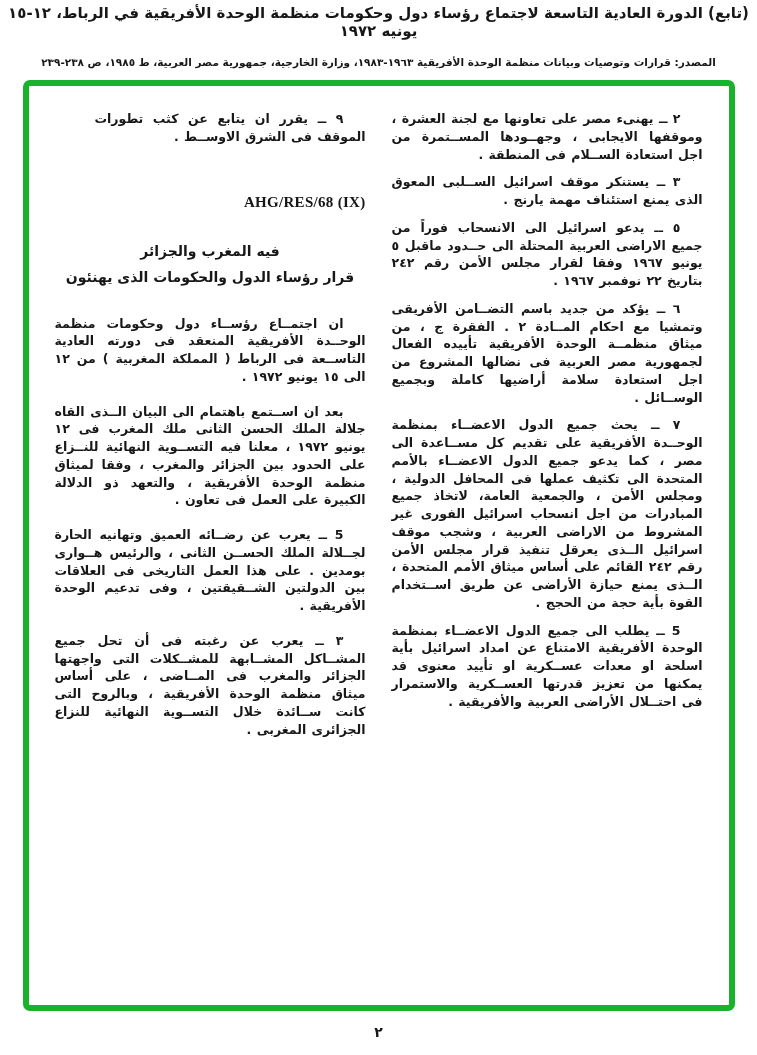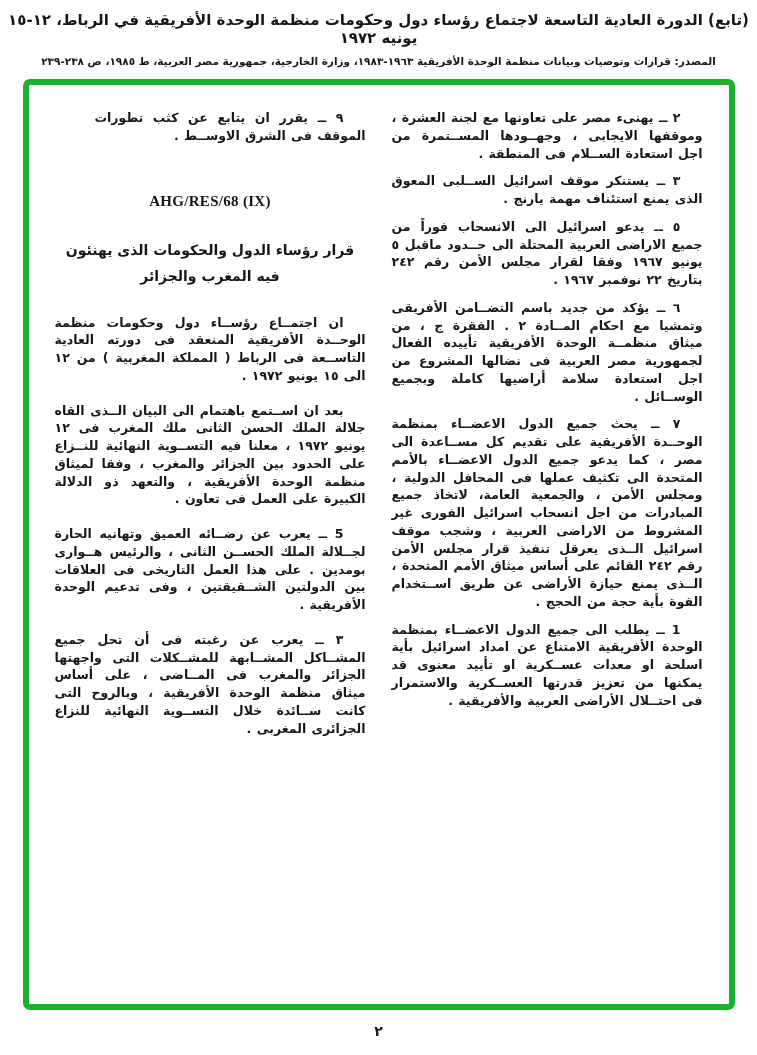--- a/index.html
+++ b/index.html
@@ -10,31 +10,31 @@
   body {
     width: 757px;
     height: 1055px;
     position: relative;
     font-family: "DejaVu Sans", sans-serif;
     color: #171717;
     overflow: hidden;
   }
   .hdr {
     text-align: center;
-    padding-top: 11px;
+    padding-top: 4px;
   }
   .hdr1 {
     font-size: 15px;
     font-weight: bold;
     letter-spacing: 0;
   }
   .hdr2 {
     font-size: 10.5px;
     font-weight: bold;
-    margin-top: 8px;
+    margin-top: 16px;
   }
   .frame {
     box-sizing: border-box;
     width: 712px;
     height: 931px;
     margin: 12px auto 0;
     border: 6px solid #18b22c;
     border-radius: 7px;
     padding: 24px 26px 10px;
     background: #ffffff;
@@ -53,21 +53,21 @@
   .para {
     margin: 0 0 10px;
     text-align: justify;
     text-indent: 22px;
     word-spacing: 1px;
   }
   .col-second .para { margin-bottom: 17px; }
   .closing-para { margin-bottom: 0; margin-left: 40px; }
   .code {
     direction: ltr;
-    text-align: center;
+    text-align: right;
     font-family: "Liberation Serif", serif;
     font-weight: bold;
     font-size: 15px;
     margin: 46px 0 0 0;
     letter-spacing: 0.3px;
   }
   .title {
     font-size: 14px;
     font-weight: bold;
     text-align: center;
@@ -95,32 +95,32 @@
   <div class="frame" style="border-color: rgb(24, 178, 44);">
     <div class="cols">
 
       <section class="col col-first">
         <div>
             <p class="para">٢ ــ يهنىء مصر على تعاونها مع لجنة العشرة ، وموقفها الايجابى ، وجهــودها المســتمرة من اجل استعادة الســلام فى المنطقة .</p>
             <p class="para">٣ ــ يستنكر موقف اسرائيل الســلبى المعوق الذى يمنع استئناف مهمة يارنج .</p>
             <p class="para">٥ ــ يدعو اسرائيل الى الانسحاب فوراً من جميع الاراضى العربية المحتلة الى حــدود ماقبل ٥ يونيو ١٩٦٧ وفقا لقرار مجلس الأمن رقم ٢٤٢ بتاريخ ٢٢ نوفمبر ١٩٦٧ .</p>
             <p class="para">٦ ــ يؤكد من جديد باسم التضــامن الأفريقى وتمشيا مع احكام المــادة ٢ . الفقرة ج ، من ميثاق منظمــة الوحدة الأفريقية تأييده الفعال لجمهورية مصر العربية فى نضالها المشروع من اجل استعادة سلامة أراضيها كاملة وبجميع الوســائل .</p>
             <p class="para">٧ ــ يحث جميع الدول الاعضــاء بمنظمة الوحــدة الأفريقية على تقديم كل مســاعدة الى مصر ، كما يدعو جميع الدول الاعضــاء بالأمم المتحدة الى تكثيف عملها فى المحافل الدولية ، ومجلس الأمن ، والجمعية العامة، لاتخاذ جميع المبادرات من اجل انسحاب اسرائيل الفورى غير المشروط من الاراضى العربية ، وشجب موقف اسرائيل الــذى يعرقل تنفيذ قرار مجلس الأمن رقم ٢٤٢ القائم على أساس ميثاق الأمم المتحدة ، الــذى يمنع حيازة الأراضى عن طريق اســتخدام القوة بأية حجة من الحجج .</p>
-            <p class="para">1 ــ يطلب الى جميع الدول الاعضــاء بمنظمة الوحدة الأفريقية الامتناع عن امداد اسرائيل بأية اسلحة او معدات عســكرية او تأييد معنوى قد يمكنها من تعزيز قدرتها العســكرية والاستمرار فى احتــلال الأراضى العربية والأفريقية .</p>
+            <p class="para">5 ــ يطلب الى جميع الدول الاعضــاء بمنظمة الوحدة الأفريقية الامتناع عن امداد اسرائيل بأية اسلحة او معدات عســكرية او تأييد معنوى قد يمكنها من تعزيز قدرتها العســكرية والاستمرار فى احتــلال الأراضى العربية والأفريقية .</p>
           </div>
       </section>
 
       <section class="col col-second">
         <p class="para closing-para">٩ ــ يقرر ان يتابع عن كثب تطورات الموقف فى الشرق الاوســط .</p>
 
         <div class="code">AHG/RES/68 (IX)</div>
 
         <h2 class="title">
+          <span>فيه المغرب والجزائر</span>
           <span>قرار رؤساء الدول والحكومات الذى يهنئون</span>
-          <span>فيه المغرب والجزائر</span>
         </h2>
 
         <div>
             <p class="para">ان اجتمــاع رؤســاء دول وحكومات منظمة الوحــدة الأفريقية المنعقد فى دورته العادية التاســعة فى الرباط ( المملكة المغربية ) من ١٢ الى ١٥ يونيو ١٩٧٢ .</p>
             <p class="para">بعد ان اســتمع باهتمام الى البيان الــذى القاه جلالة الملك الحسن الثانى ملك المغرب فى ١٢ يونيو ١٩٧٢ ، معلنا فيه التســوية النهائية للنــزاع على الحدود بين الجزائر والمغرب ، وفقا لميثاق منظمة الوحدة الأفريقية ، والتعهد ذو الدلالة الكبيرة على العمل فى تعاون .</p>
             <p class="para">5 ــ يعرب عن رضــائه العميق وتهانيه الحارة لجــلالة الملك الحســن الثانى ، والرئيس هــوارى بومدين . على هذا العمل التاريخى فى العلاقات بين الدولتين الشــقيقتين ، وفى تدعيم الوحدة الأفريقية .</p>
             <p class="para">٣ ــ يعرب عن رغبته فى أن تحل جميع المشــاكل المشــابهة للمشــكلات التى واجهتها الجزائر والمغرب فى المــاضى ، على أساس ميثاق منظمة الوحدة الأفريقية ، وبالروح التى كانت ســائدة خلال التســوية النهائية للنزاع الجزائرى المغربى .</p>
           </div>
       </section>
 

